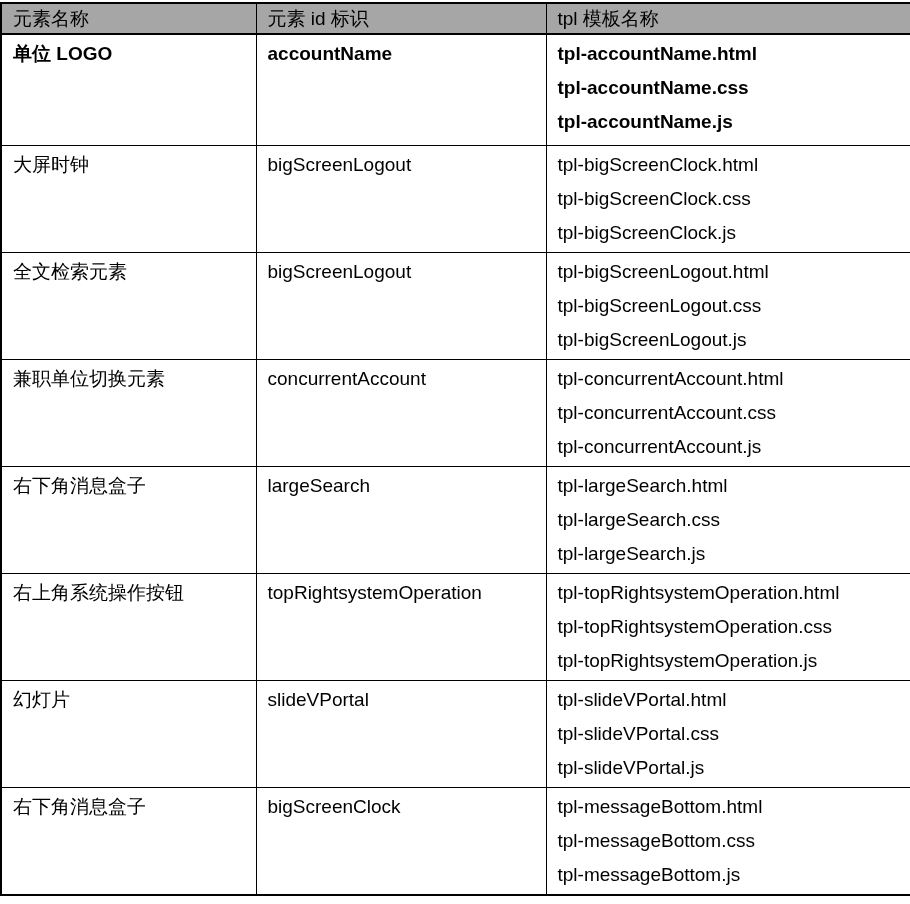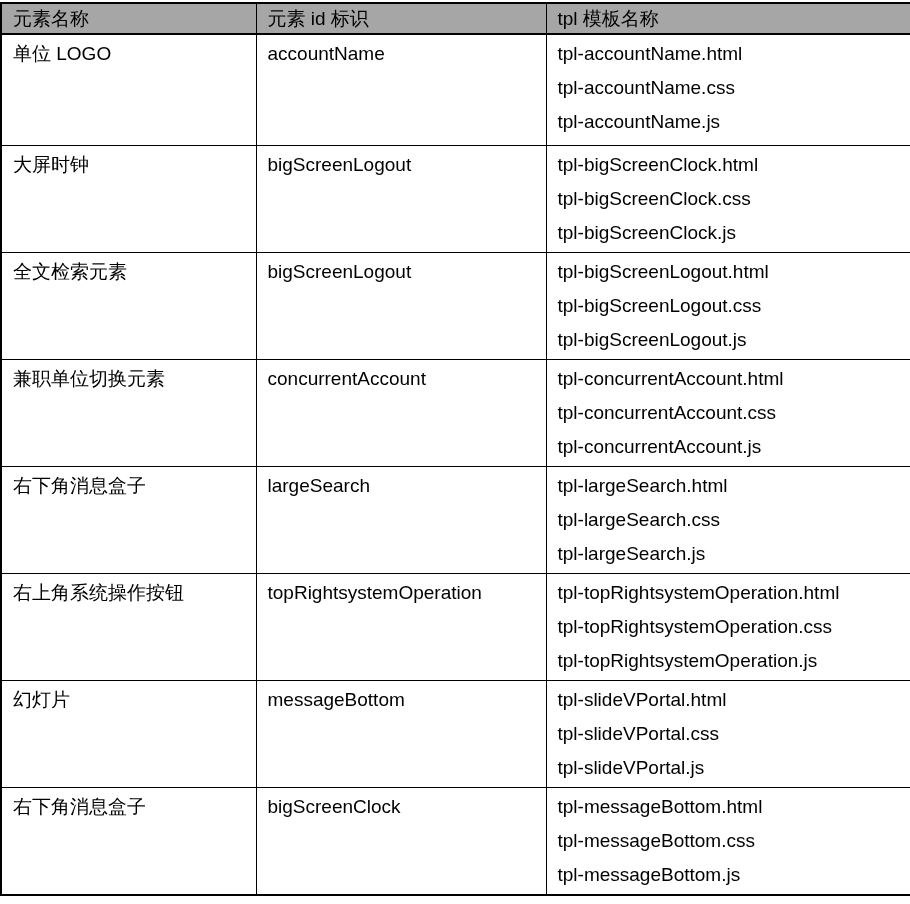--- a/index.html
+++ b/index.html
@@ -37,21 +37,21 @@
     border-bottom:2px solid #000;
     line-height:29px;
     white-space:nowrap;
   }
   tbody td{
     height:104px;
     line-height:34px;
     padding-top:2px;
     white-space:nowrap;
   }
-  tbody tr.row-first td{height:108px;}
+  tbody tr.row-first td{height:108px;font-weight:bold;}
   .tpl-line{line-height:34px;}
 </style>
 </head>
 <body>
 
 <div class="page">
   <table class="tpl-table">
     <colgroup>
       <col class="c1">
         <col class="c2">
@@ -114,21 +114,21 @@
         <td>右上角系统操作按钮</td>
         <td>topRightsystemOperation</td>
         <td>
           <div class="tpl-line">tpl-topRightsystemOperation.html</div>
           <div class="tpl-line">tpl-topRightsystemOperation.css</div>
           <div class="tpl-line">tpl-topRightsystemOperation.js</div>
         </td>
       </tr>
       <tr>
         <td>幻灯片</td>
-        <td>messageBottom</td>
+        <td>slideVPortal</td>
         <td>
           <div class="tpl-line">tpl-slideVPortal.html</div>
           <div class="tpl-line">tpl-slideVPortal.css</div>
           <div class="tpl-line">tpl-slideVPortal.js</div>
         </td>
       </tr>
       <tr>
         <td>右下角消息盒子</td>
         <td>bigScreenClock</td>
         <td>

